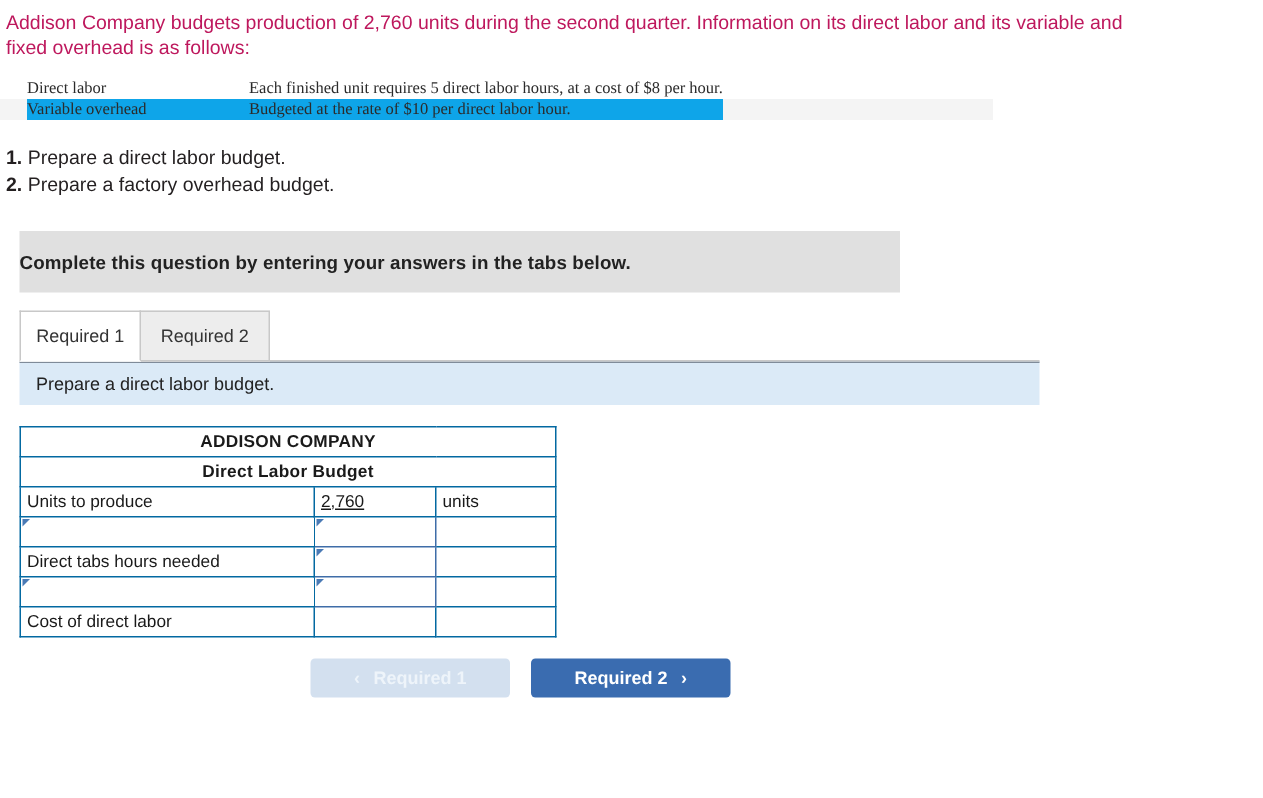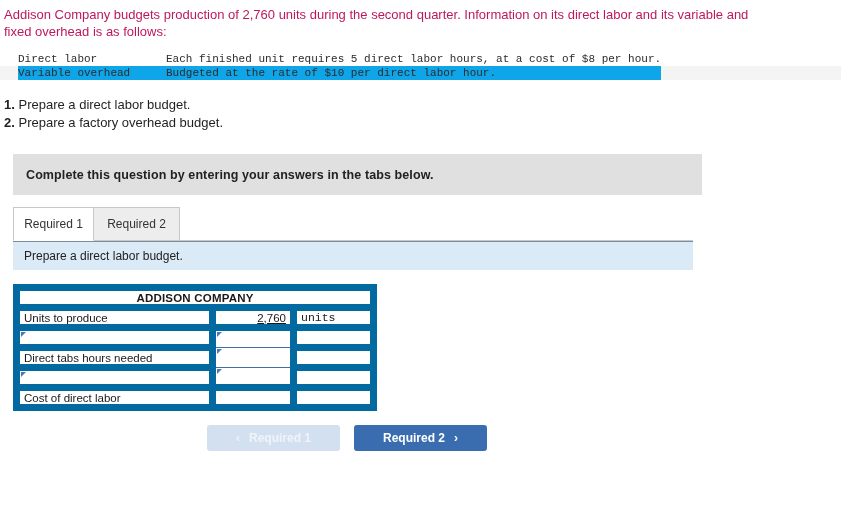--- a/index.html
+++ b/index.html
@@ -22,21 +22,21 @@
     font-size: 13px;
     line-height: 17px;
     color: #be185d;
     max-width: 745px;
   }
 
   
   .given-table {
     margin: 12px 0 0 18px;
     border-collapse: collapse;
-    font-family: Liberation Mono, monospace;
+    font-family: Liberation Serif, serif;
     font-size: 11px;
     color: #2b2b2b;
   }
   .given-table td {
     padding: 1px 0;
     vertical-align: top;
     white-space: nowrap;
   }
   .given-table td.lbl { width: 148px; }
   .given-table tr.striped td { background: #0ea5e9; }
@@ -47,26 +47,25 @@
   .req-list {
     margin: 16px 0 16px 4px;
     font-size: 13px;
     line-height: 18px;
   }
   .req-list .num { font-weight: bold; }
 
   
   .instruction-banner {
     margin: 22px 0 0 13px;
-    width: 689px;
+    width: 587px;
     height: 41px;
     background: #e0e0e0;
     display: flex;
     align-items: center;
-    padding-left: 13px;
     box-sizing: border-box;
   }
   .instruction-banner .txt {
     font-size: 12.5px;
     font-weight: bold;
     color: #222;
     letter-spacing: .1px;
   }
 
   
@@ -131,21 +130,21 @@
   
   .worksheet-wrap {
     margin: 14px 0 0 13px;
   }
   table.worksheet {
     border-collapse: collapse;
     table-layout: fixed;
     width: 357px;
   }
   table.worksheet td {
-    border: 7px solid #0369a1;
+    border: 1px solid #0369a1;
     height: 20px;
     font-size: 11.5px;
     color: #1a1a1a;
     padding: 0 4px;
     box-sizing: border-box;
     background: #ffffff;
     vertical-align: middle;
   }
   .col-label  { width: 196px; }
   .col-value  { width: 81px; }
@@ -161,22 +160,22 @@
   }
   td.colhead-blank { background: #7aaee0; height: 21px; }
   td.colhead {
     background: #7aaee0;
     text-align: center;
     font-weight: bold;
     font-size: 11.5px;
     height: 21px;
   }
 
-  td.num { text-align: right; text-decoration: underline; }
-  td.units-text { text-align: left; font-family: Liberation Mono, monospace; }
+  td.num { text-align: left; text-decoration: underline; }
+  td.units-text { text-align: left; }
 
   
   td.editable {
     position: relative;
     border: 1px solid #6a92c0;
     background: #ffffff;
     padding: 0;
   }
   td.editable::before {
     content: "";
@@ -284,20 +283,23 @@
   <table class="worksheet">
     <colgroup>
       <col class="col-label">
         <col class="col-value">
         <col class="col-units">
     </colgroup>
     <tbody>
       <tr>
         <td class="title-cell" colspan="3">ADDISON COMPANY</td>
       </tr>
+      <tr>
+        <td class="title-cell" colspan="3">Direct Labor Budget</td>
+      </tr>
 
       <tr>
         <td>Units to produce</td>
         <td class="num">2,760</td>
         <td class="units-text">units</td>
       </tr>
 
       <tr>
         <td class="editable"></td>
         <td class="editable strong"></td>

